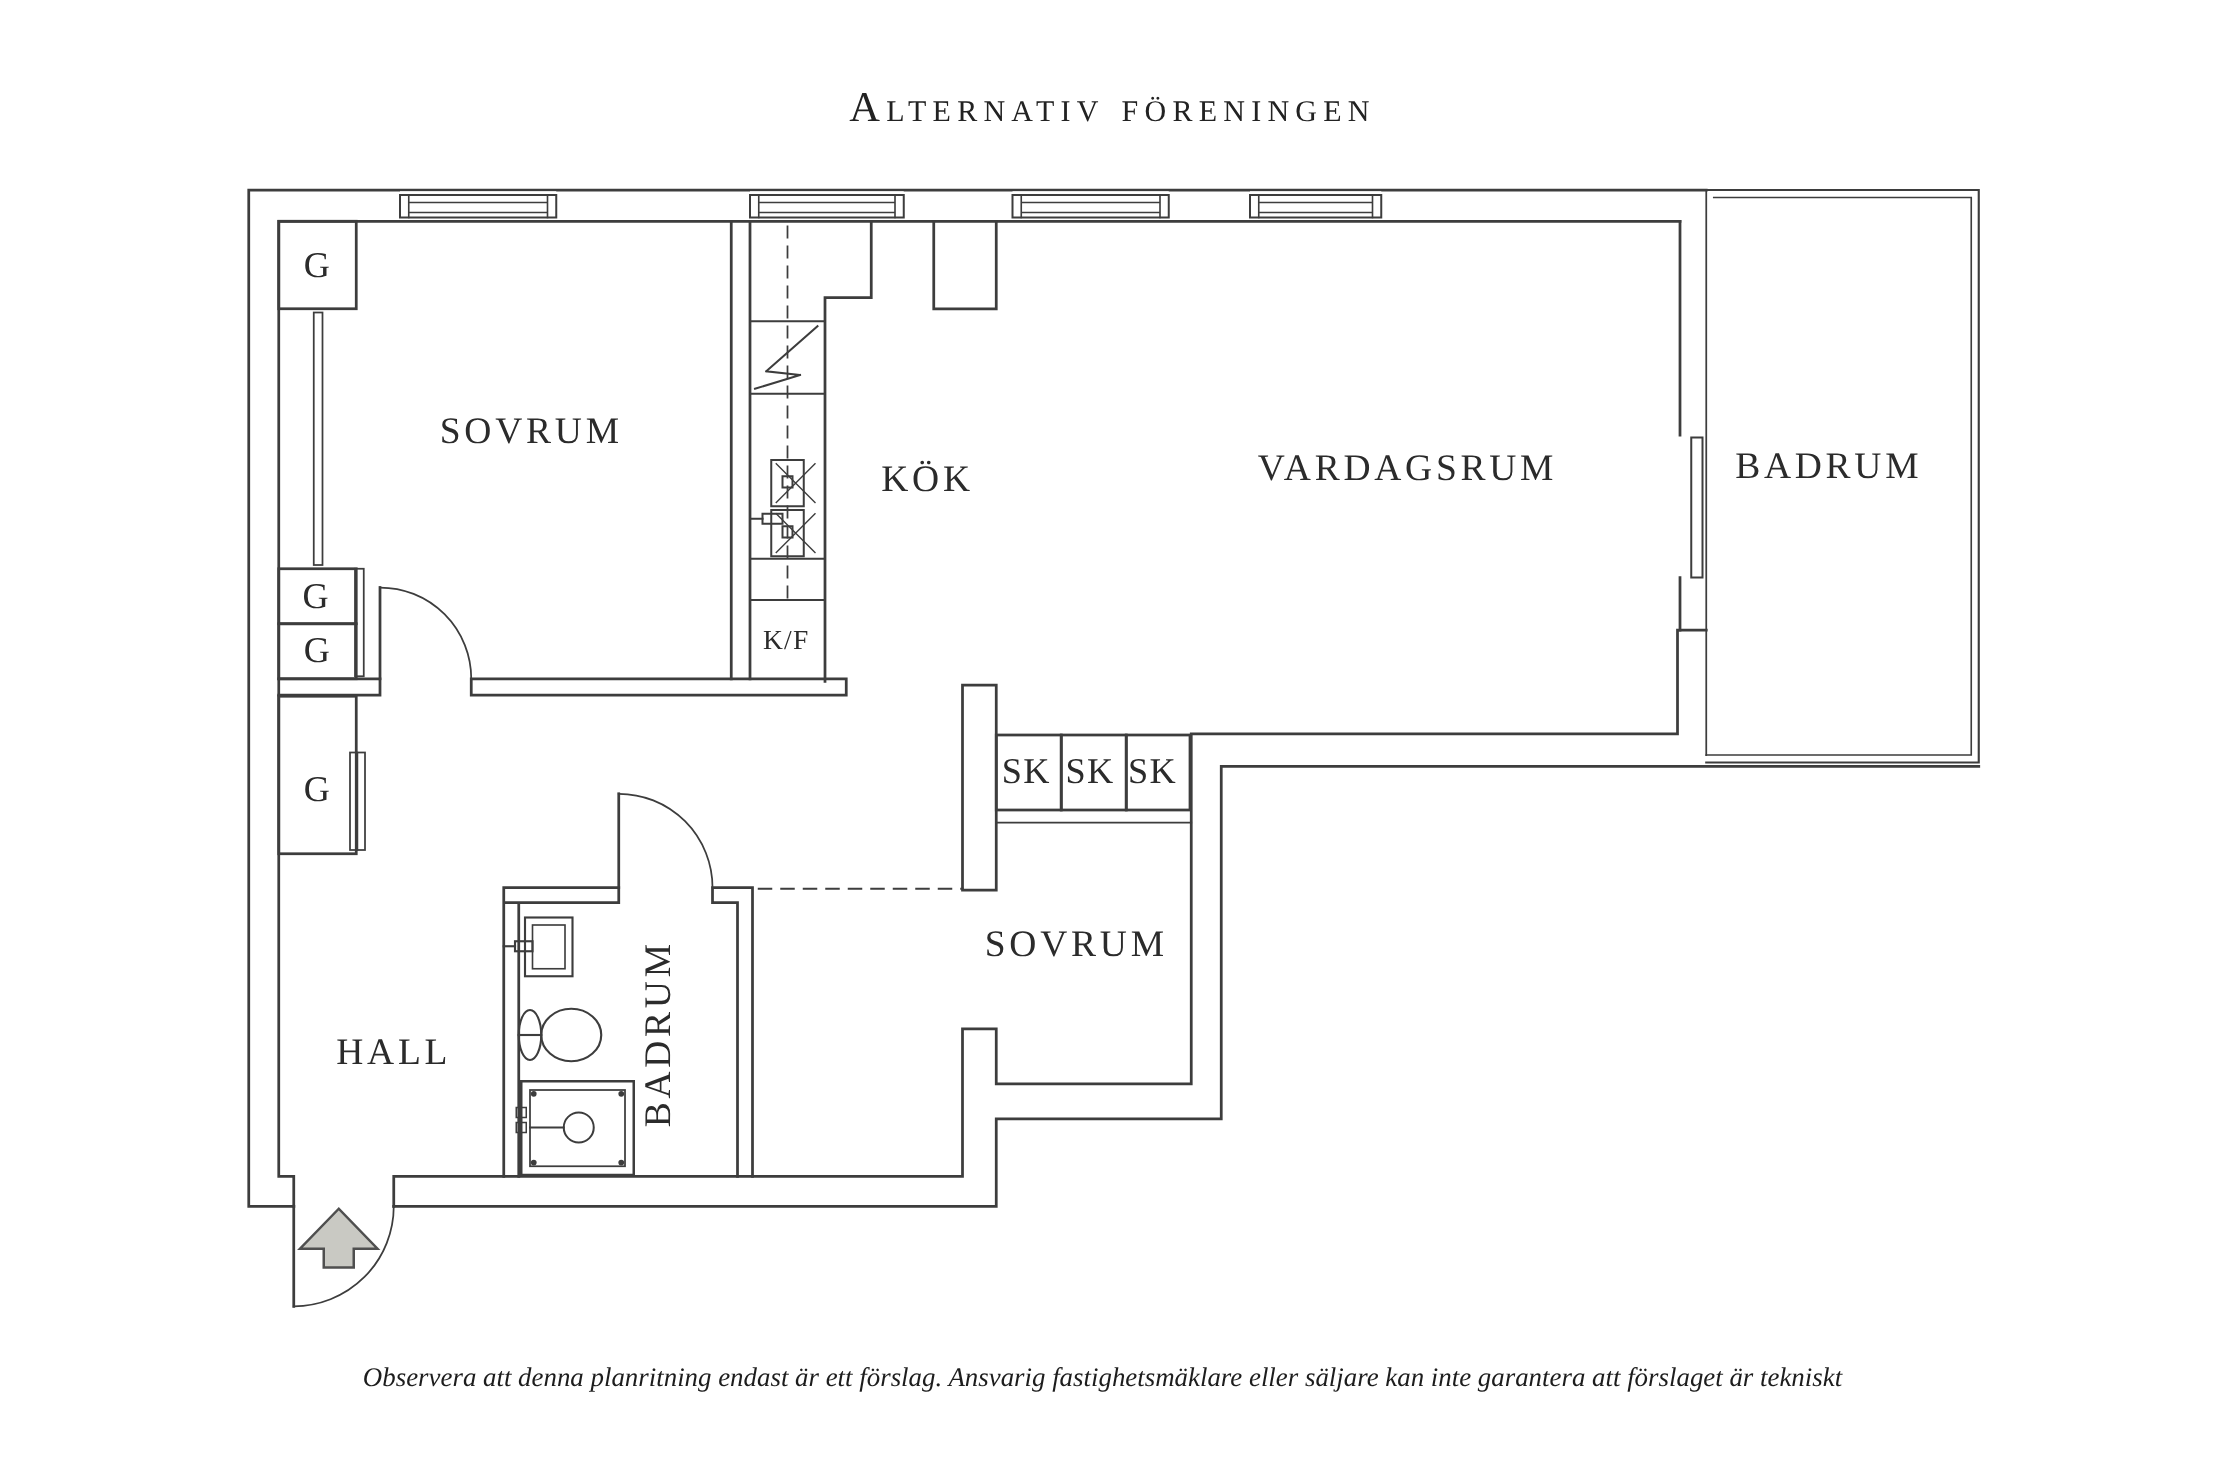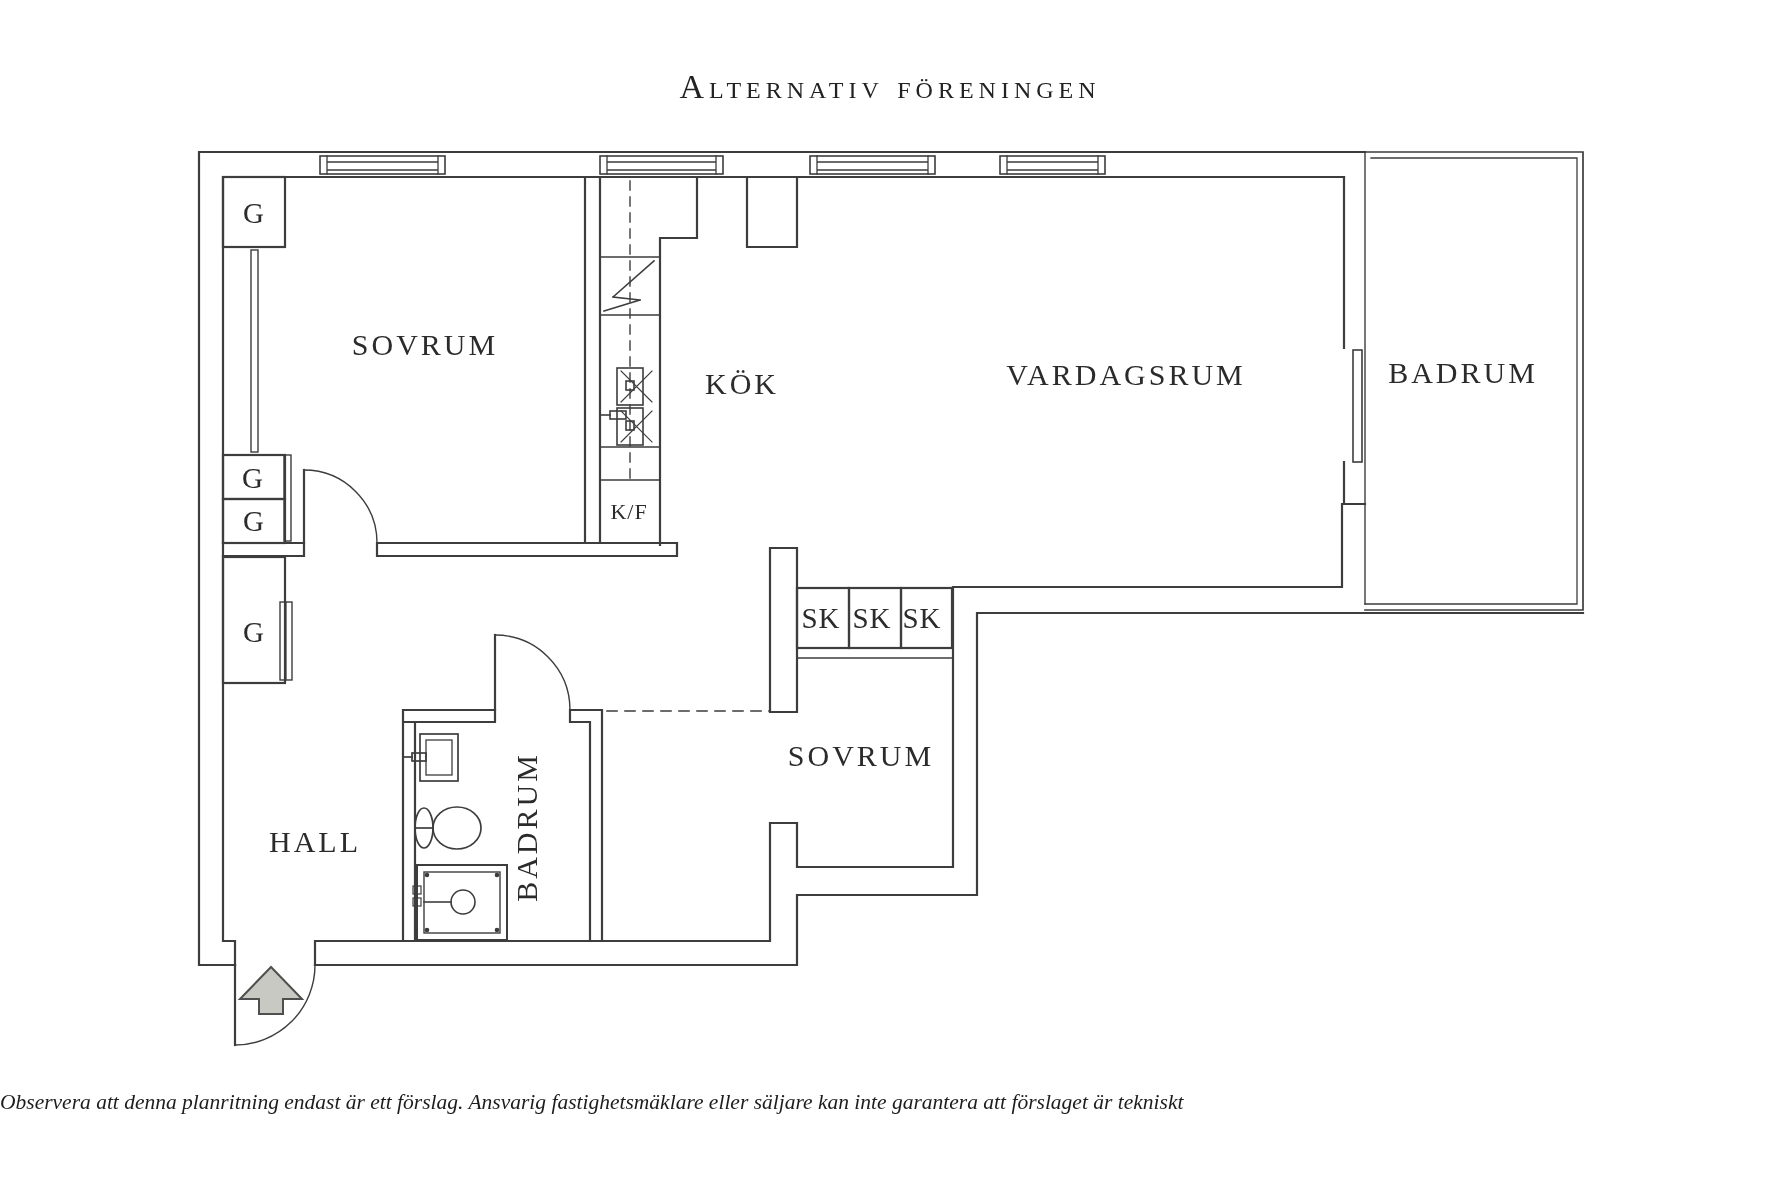--- a/index.html
+++ b/index.html
@@ -7,21 +7,21 @@
          font-family:"Liberation Serif","DejaVu Serif",serif;color:#2b2b2b;}
   #plan-svg{position:absolute;left:0;top:0;}
   .title{position:absolute;left:0;right:0;top:68px;text-align:center;
          font-variant:small-caps;font-size:34px;letter-spacing:5px;color:#222;}
   .room-label{position:absolute;transform:translate(-50%,-50%);
               font-size:30px;letter-spacing:3px;color:#2b2b2b;white-space:nowrap;}
   .room-label.vertical{transform:translate(-50%,-50%) rotate(-90deg);}
   .small-label{position:absolute;transform:translate(-50%,-50%);
                font-size:29px;letter-spacing:1px;color:#2b2b2b;white-space:nowrap;}
   .kf{font-size:22px;}
-  .footer{position:absolute;left:0;right:16px;top:1084px;text-align:left;
+  .footer{position:absolute;left:0;right:16px;top:1084px;text-align:center;
           font-style:italic;font-size:21.5px;line-height:37px;color:#1d1d1d;}
 </style>
 </head>
 <body>
 
 <div id="stage">
 
   <svg id="plan-svg" width="1780" height="1187" viewBox="0 0 1780 1187">
     <g fill="none" stroke="#3d3d3d" stroke-width="2.2" stroke-linecap="square">
 

